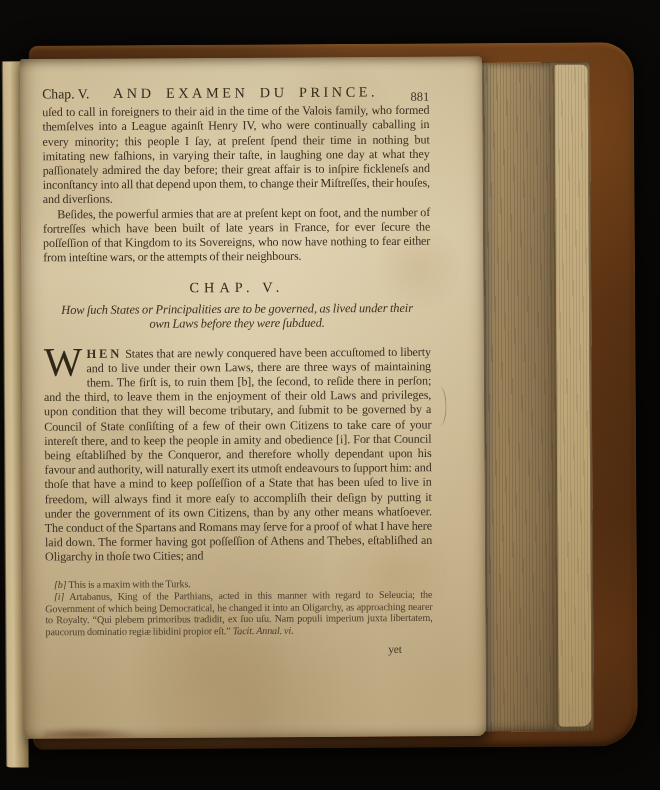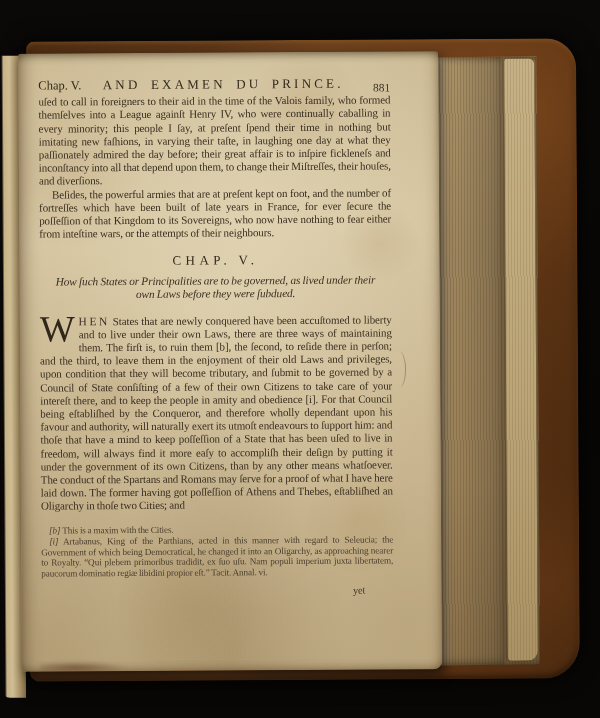--- a/index.html
+++ b/index.html
@@ -122,28 +122,28 @@
     text-align: center; font-style: italic;
     font-size: 11.3px; line-height: 13.5px;
     padding: 0 12px; margin-bottom: 13px;
     color: #3a2f21; text-indent: 0;
   }
   .opening { text-indent: 0; }
   .drop-cap {
     float: left; font-size: 37px; line-height: 26px;
     padding: 1px 4px 0 0; color: #30271a;
   }
-  .opening-word { letter-spacing: 2.5px; font-size: 11.5px; }
+  .opening-word { letter-spacing: 2.5px; font-size: 11.5px; font-weight: bold; }
   .footnotes {
     margin-top: 12px; font-size: 9.2px; line-height: 10.9px;
     letter-spacing: -0.1px; color: #4a3d2c;
   }
   .footnotes p { text-indent: 8px; }
   .fn-marker { font-style: italic; }
-  .fn-citation { }
+  .fn-citation { font-style: italic; }
   .catchword-row { text-align: right; padding-right: 28px; margin-top: 6px; font-size: 10.5px; color: #41362a; }
 </style>
 </head>
 <body>
 
 <div class="scene">
   <div class="book">
 
     <div class="cover"></div>
 
@@ -173,21 +173,21 @@
 
         <p class="opening">
           <span class="drop-cap">W</span>
           <span class="opening-word">HEN</span>
           <span>States that are newly conquered have been accuſtomed to liberty and to live under their own Laws, there are three ways of maintaining them. The firſt is, to ruin them [b], the ſecond, to reſide there in perſon; and the third, to leave them in the enjoyment of their old Laws and privileges, upon condition that they will become tributary, and ſubmit to be governed by a Council of State conſiſting of a few of their own Citizens to take care of your intereſt there, and to keep the people in amity and obedience [i]. For that Council being eſtabliſhed by the Conqueror, and therefore wholly dependant upon his favour and authority, will naturally exert its utmoſt endeavours to ſupport him: and thoſe that have a mind to keep poſſeſſion of a State that has been uſed to live in freedom, will always find it more eaſy to accompliſh their deſign by putting it under the government of its own Citizens, than by any other means whatſoever. The conduct of the Spartans and Romans may ſerve for a proof of what I have here laid down. The former having got poſſeſſion of Athens and Thebes, eſtabliſhed an Oligarchy in thoſe two Cities; and</span>
         </p>
 
         <div class="footnotes">
           <p>
             <span class="fn-marker">[b]</span>
-            <span>This is a maxim with the Cities.</span>
+            <span>This is a maxim with the Turks.</span>
             <span class="fn-citation"></span>
           </p>
           <p>
             <span class="fn-marker">[i]</span>
             <span>Artabanus, King of the Parthians, acted in this manner with regard to Seleucia; the Government of which being Democratical, he changed it into an Oligarchy, as approaching nearer to Royalty. “Qui plebem primoribus tradidit, ex ſuo uſu. Nam populi imperium juxta libertatem, paucorum dominatio regiæ libidini propior eſt.”</span>
             <span class="fn-citation">Tacit. Annal. vi.</span>
           </p>
         </div>
 
         <div class="catchword-row">

